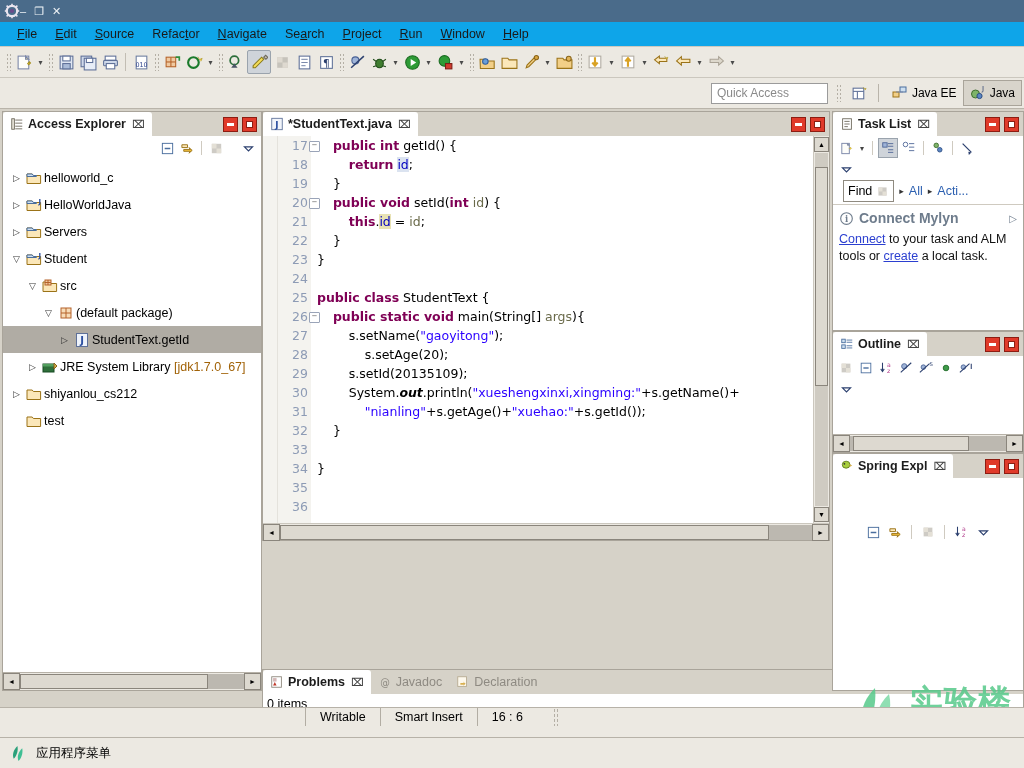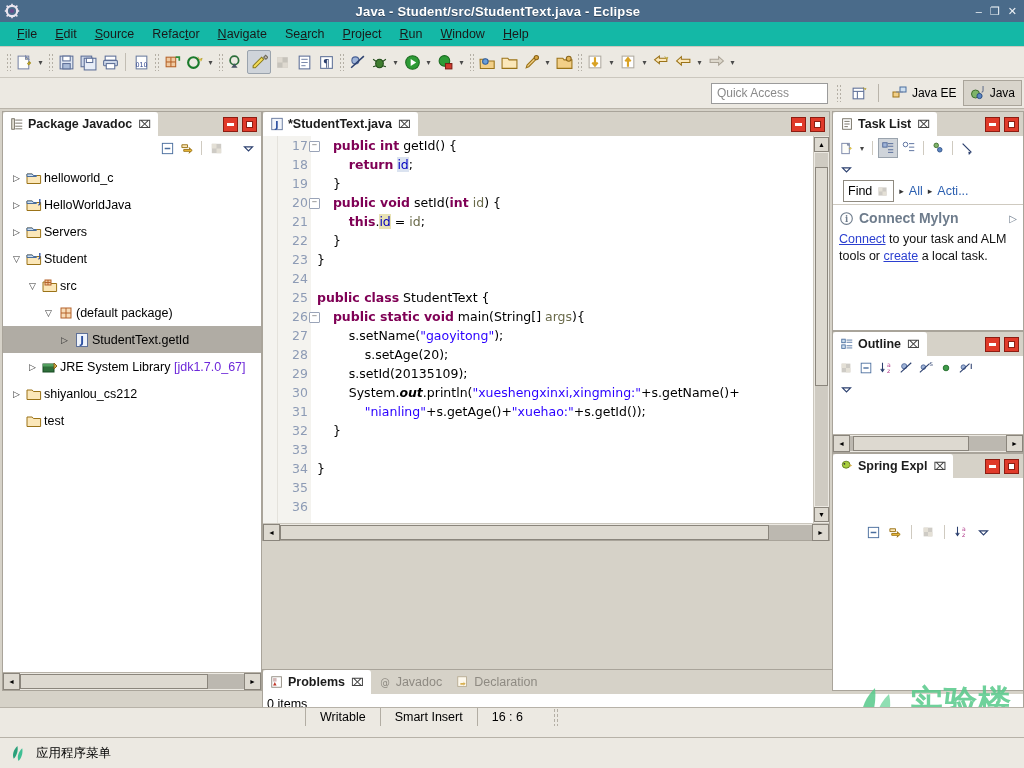--- a/index.html
+++ b/index.html
@@ -19,21 +19,21 @@
   .titlebar .tb-icon{width:16px;height:16px;margin-left:4px;flex:0 0 auto;}
   .titlebar .tb-title{
     flex:1;text-align:center;font-size:13px;font-weight:bold;
     letter-spacing:.2px;text-shadow:0 1px 0 rgba(0,0,0,.35);
   }
   .titlebar .tb-btns{display:flex;gap:8px;margin-right:7px;font-size:11px;line-height:1;}
   .titlebar .tb-btns span{cursor:default;color:#eef2f6;}
 
   
   .menubar{
-    height:24px;background:#14b8a6;border-bottom:1px solid #cdc9c0;
+    height:24px;background:#0ea5e9;border-bottom:1px solid #cdc9c0;
     display:flex;align-items:center;padding-left:8px;gap:0;
   }
   .menubar .mi{padding:2px 9px;font-size:12.5px;color:#1a1a1a;cursor:default;}
   .menubar .mi u{text-decoration:underline;}
 
   
   .toolbar{
     height:30px;background:#ece9e2;border-bottom:1px solid #cbc7be;
     display:flex;align-items:center;padding:0 4px;
   }
@@ -91,21 +91,21 @@
   .vt-sep{width:1px;height:14px;background:#cfcac0;margin:0 3px;}
 
   
   .pkgexp{position:absolute;left:2px;top:2px;width:258px;height:578px;}
   .tree{flex:1;overflow:hidden;padding-top:4px;background:#fff;}
   .trow{height:27px;display:flex;align-items:center;font-size:12.5px;white-space:nowrap;}
   .trow.sel{background:#b0aca4;}
   .twist{width:15px;text-align:center;color:#333;font-size:9px;flex:0 0 auto;}
   .tico{width:20px;display:flex;align-items:center;justify-content:center;flex:0 0 auto;}
   .tlabel{color:#000;}
-  .tlabel .dim{color:#6d28d9;}
+  .tlabel .dim{color:#a16207;}
   .hscroll{
     height:17px;background:#ece9e2;border-top:1px solid #b7b2a8;
     display:flex;align-items:center;
   }
   .hs-btn{width:15px;height:15px;background:#ddd9d0;border:1px solid #8a857c;display:flex;align-items:center;justify-content:center;font-size:7px;}
   .hs-track{flex:1;height:15px;background:#bcb8b0;position:relative;}
   .hs-thumb{position:absolute;left:0;top:0;height:15px;background:#ddd9d0;border:1px solid #8a857c;box-sizing:border-box;}
 
   
   .editor{position:absolute;left:262px;top:2px;width:566px;height:428px;}
@@ -209,21 +209,20 @@
         <line x1="8" y1="0.8" x2="8" y2="3"></line>
           <line x1="8" y1="13" x2="8" y2="15.2"></line>
         <line x1="0.8" y1="8" x2="3" y2="8"></line>
           <line x1="13" y1="8" x2="15.2" y2="8"></line>
         <line x1="2.6" y1="2.6" x2="4.3" y2="4.3"></line>
           <line x1="11.7" y1="11.7" x2="13.4" y2="13.4"></line>
         <line x1="13.4" y1="2.6" x2="11.7" y2="4.3"></line>
           <line x1="4.3" y1="11.7" x2="2.6" y2="13.4"></line>
       </g>
     </svg>
-    <div class="tb-title">Java - Student/src/StudentText.java - Eclipse</div>
     <div class="tb-btns">
       <span>–</span>
       <span>❐</span>
       <span>✕</span>
     </div>
   </div>
 
   <div class="menubar">
     <div class="mi"><u>F</u>ile</div>
     <div class="mi"><u>E</u>dit</div>
@@ -452,21 +451,21 @@
     <div class="view pkgexp">
       <div class="view-tabs">
         <div class="view-tab">
           <svg width="14" height="14" viewBox="0 0 16 16">
               <rect x="2" y="2" width="3" height="12" fill="#e7e3d8" stroke="#6b6659"></rect>
               <line x1="6" y1="3.5" x2="14" y2="3.5" stroke="#6b6659"></line>
               <line x1="6" y1="7" x2="14" y2="7" stroke="#6b6659"></line>
               <line x1="6" y1="10.5" x2="14" y2="10.5" stroke="#6b6659"></line>
               <line x1="6" y1="13.5" x2="14" y2="13.5" stroke="#6b6659"></line>
             </svg>
-          <span>Package Javadoc</span>
+          <span>Access Explorer</span>
           <span class="tab-close">⌧</span>
         </div>
         <div class="view-ctrls">
           <div class="ctrl-min"></div>
           <div class="ctrl-max"></div>
         </div>
       </div>
       <div class="view-toolbar" style="justify-content:flex-end;">
         <div class="vt-ico">
           <svg width="15" height="15" viewBox="0 0 16 16">

